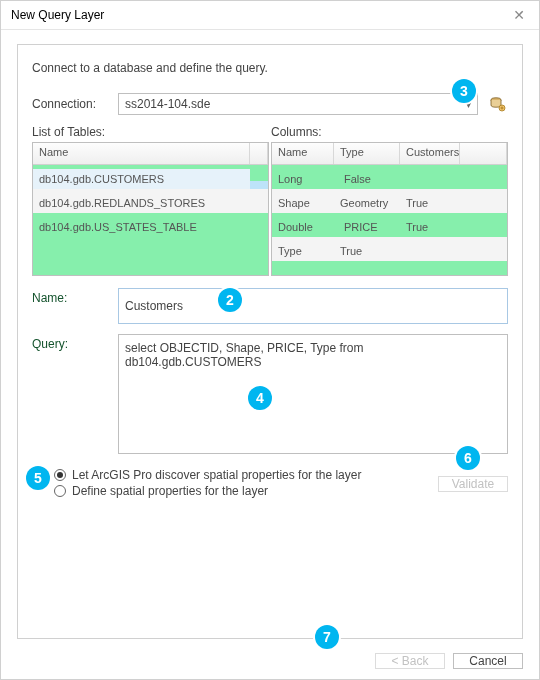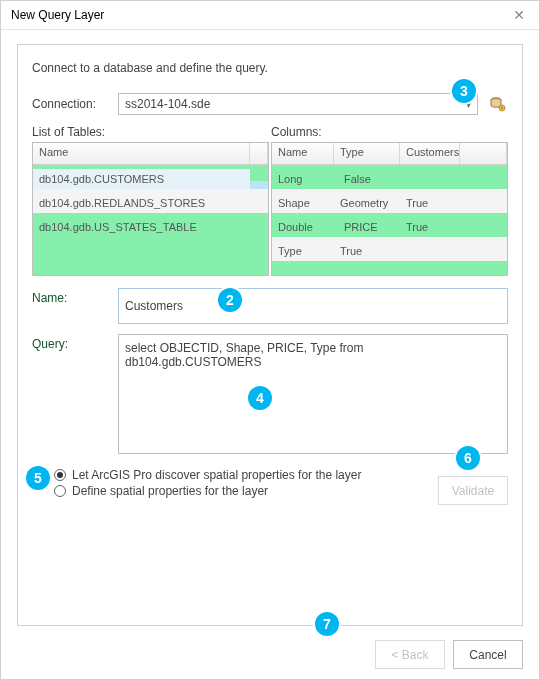--- a/index.html
+++ b/index.html
@@ -206,21 +206,21 @@
       border-radius: 50%;
       background: #333;
     }
     .validate-row {
       display: flex;
       justify-content: flex-end;
       margin-top: -24px;
     }
     .btn {
       min-width: 70px;
-      height: 29px;
+      height: 16px;
       border: 1px solid #bfbfbf;
       background: #fff;
       color: #444;
       display: inline-flex;
       align-items: center;
       justify-content: center;
       padding: 0 10px;
       font-size: 12px;
     }
     .btn.disabled {

